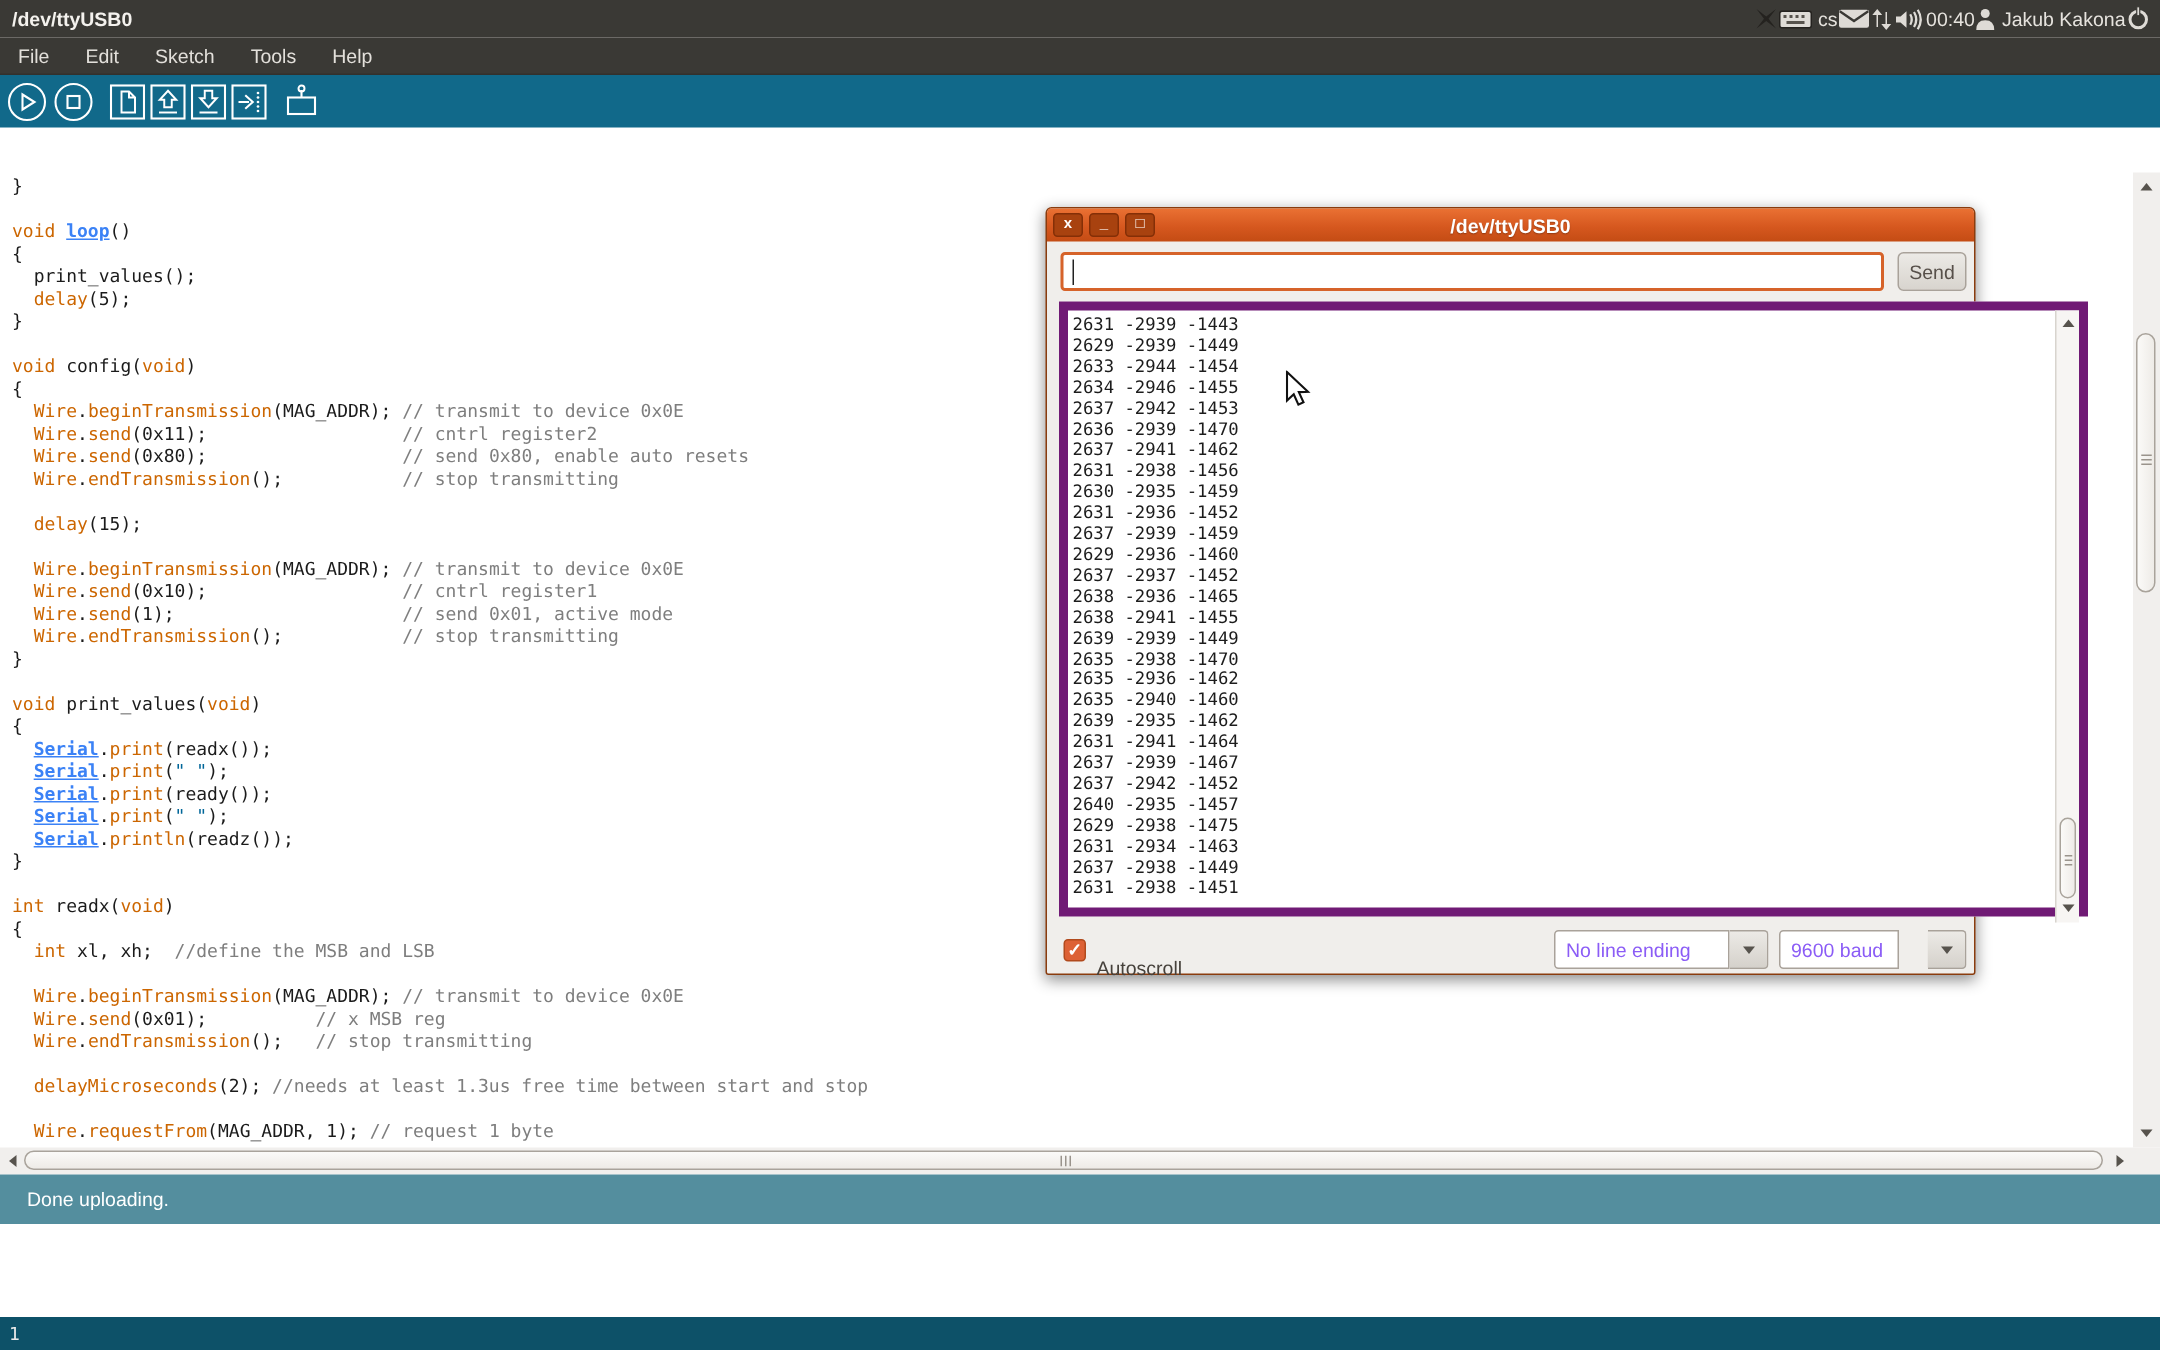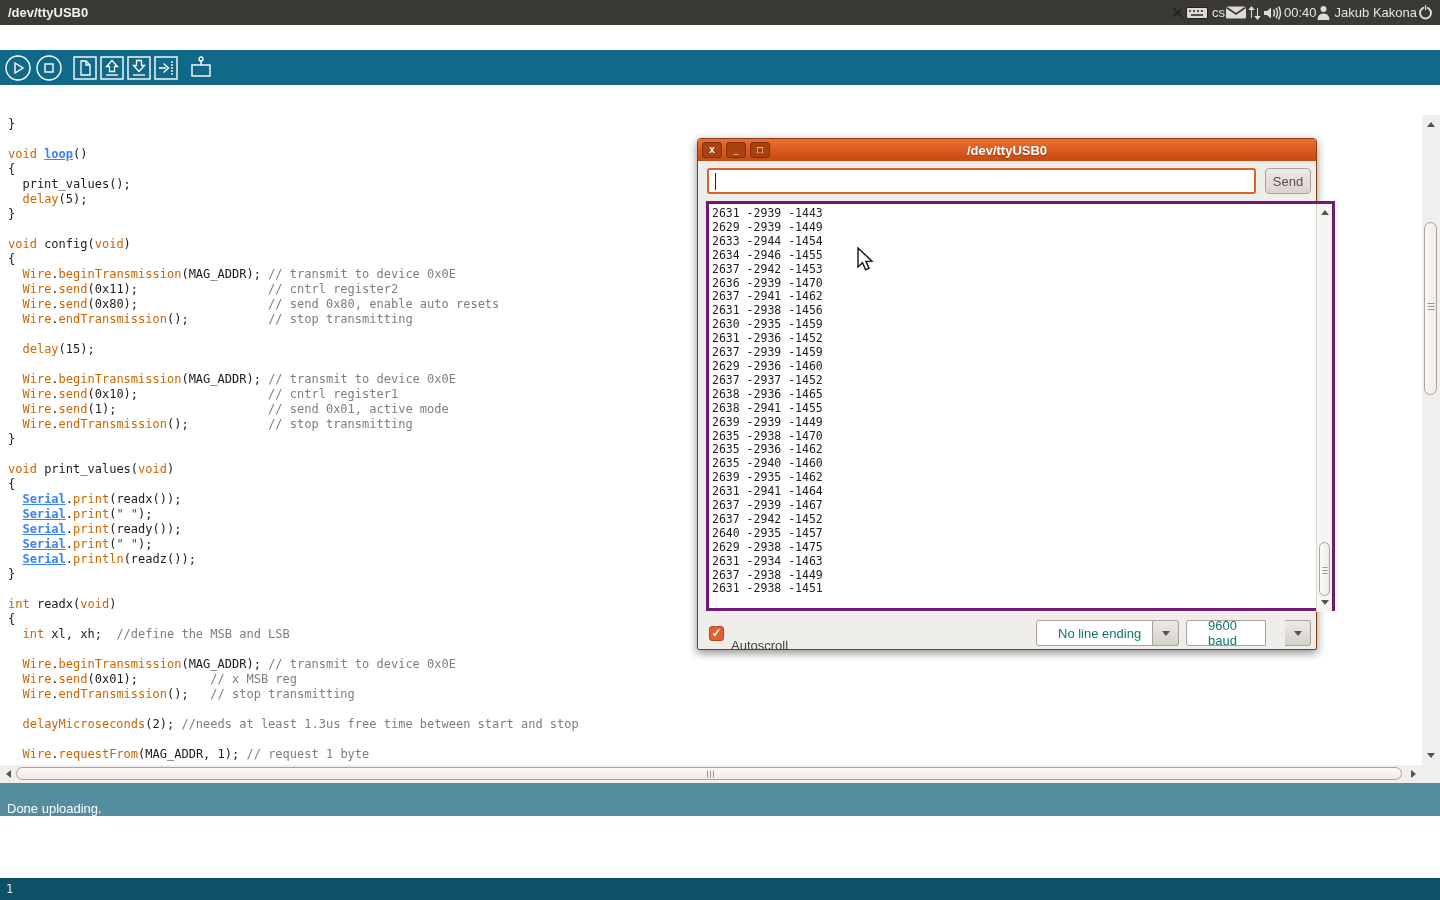--- a/index.html
+++ b/index.html
@@ -65,21 +65,21 @@
   .grip-h i { display:block; width:1px; background:#9a948c; }
   .arr { width:0; height:0; position:absolute; }
   .arr-up    { border-left:4px solid transparent; border-right:4px solid transparent; border-bottom:5px solid #57534d; }
   .arr-down  { border-left:4px solid transparent; border-right:4px solid transparent; border-top:5px solid #57534d; }
   .arr-left  { border-top:4px solid transparent; border-bottom:4px solid transparent; border-right:5px solid #57534d; }
   .arr-right { border-top:4px solid transparent; border-bottom:4px solid transparent; border-left:5px solid #57534d; }
 
   
   .statusbar { position:absolute; left:0; top:783px; width:1440px; height:33px;
                background:#548e9e; color:#ffffff; font-size:13px;
-               display:flex; align-items:flex-end; padding-left:7px; }
+               display:flex; align-items:center; padding-left:18px; }
   .console { position:absolute; left:0; top:816px; width:1440px; height:62px;
              background:#000; color:#f2f2f2; font-family:"DejaVu Sans Mono", monospace;
              font-size:12px; line-height:15px; padding:6px 0 0 7px; white-space:pre; }
   .footer { position:absolute; left:0; top:878px; width:1440px; height:22px;
             background:#0d5168; color:#eaeaea; font-family:"DejaVu Sans Mono", monospace;
             font-size:12px; display:flex; align-items:center; padding-left:6px; }
 
   
   .serial-win { position:absolute; left:697px; top:138px; width:620px; height:512px;
                 background:#f0eeeb; border:1px solid #8a3c0e; border-radius:4px 4px 2px 2px;
@@ -93,36 +93,36 @@
              border:1px solid #842f07; border-radius:3px; color:#fff; z-index:2;
              display:flex; align-items:center; justify-content:center;
              font-size:10px; font-weight:bold; line-height:1; }
   .serial-input { position:absolute; left:9px; top:29px; width:549px; height:26px;
                   background:#fff; border:2px solid #d6632a; border-radius:3px; }
   .caret { position:absolute; left:6px; top:3px; width:1px; height:17px; background:#222; }
   .send-btn { position:absolute; left:567px; top:29px; width:46px; height:26px;
               background:linear-gradient(180deg,#eceae6,#d8d4ce); border:1px solid #a9a29a;
               border-radius:4px; color:#57504a; font-size:13px;
               display:flex; align-items:center; justify-content:center; }
-  .serial-out { position:absolute; left:8px; top:62px; width:629px; height:410px;
-                background:#fff; border:3px solid #701a75; }
+  .serial-out { position:absolute; left:8px; top:62px; width:686px; height:410px;
+                background:#fff; border:6px solid #701a75; }
   .serial-text { position:absolute; left:3px; top:3px; right:17px; bottom:0;
                  font-family:"DejaVu Sans Mono", monospace; font-size:11.5px;
                  line-height:13.9px; color:#1c1c1c; white-space:pre; overflow:hidden; }
   .serial-scroll { position:absolute; right:0; top:0; width:16px; height:408px;
                    background:#f7f5f3; border-left:1px solid #d8d4ce; }
   .serial-bottom { position:absolute; left:0; top:477px; width:618px; height:34px;
                    display:flex; align-items:center; }
   .checkbox { position:absolute; left:11px; width:15px; height:15px; background:#dd6135;
               border:1px solid #b14a1d; border-radius:3px; color:#fff; font-size:12px;
               font-weight:bold; display:flex; align-items:center; justify-content:center; line-height:1; }
   .autoscroll-label { position:absolute; left:33px; color:#46413b; font-size:13px;margin-top:24px; }
   .combo-field { position:absolute; height:26px; background:#fff; border:1px solid #a9a29a;
-                 border-radius:3px 0 0 3px; color:#0f766e; font-size:13px;
-                 display:flex; align-items:center; padding-left:21px; }
+                 border-radius:3px 0 0 3px; color:#8b5cf6; font-size:13px;
+                 display:flex; align-items:center; padding-left:7px; }
   .combo-arrow { position:absolute; height:26px; width:26px;
                  background:linear-gradient(180deg,#eceae6,#d5d1cb); border:1px solid #a9a29a;
                  border-left:none; border-radius:0 3px 3px 0;
                  display:flex; align-items:center; justify-content:center; }
   .combo-arrow .arr { position:static; }
 
   
   .cursor { position:absolute; left:857px; top:247px; z-index:50; }
 </style>
 </head>
@@ -183,20 +183,27 @@
       </span>
       <span>
         <svg width="17" height="17" viewBox="0 0 17 17">
             <circle cx="8.5" cy="9" r="5.5" fill="none" stroke="#dedbd6" stroke-width="2"></circle>
             <rect x="7.5" y="0.5" width="2" height="6" fill="#dedbd6" stroke="#3a3935" stroke-width="0.8"></rect>
           </svg>
       </span>
     </div>
   </div>
 
+  <div class="menubar">
+    <span class="menu-item">File</span>
+    <span class="menu-item">Edit</span>
+    <span class="menu-item">Sketch</span>
+    <span class="menu-item">Tools</span>
+    <span class="menu-item">Help</span>
+  </div>
 
   <div class="toolbar">
     <span class="tb-btn">
       <svg width="28" height="28" viewBox="0 0 28 28">
           <circle cx="14" cy="14" r="12" fill="none" stroke="#fff" stroke-width="1.4"></circle>
           <path d="M11 9 L19 14 L11 19 Z" fill="none" stroke="#fff" stroke-width="1.4"></path>
         </svg>
     </span>
     <span class="tb-btn">
       <svg width="28" height="28" viewBox="0 0 28 28">

